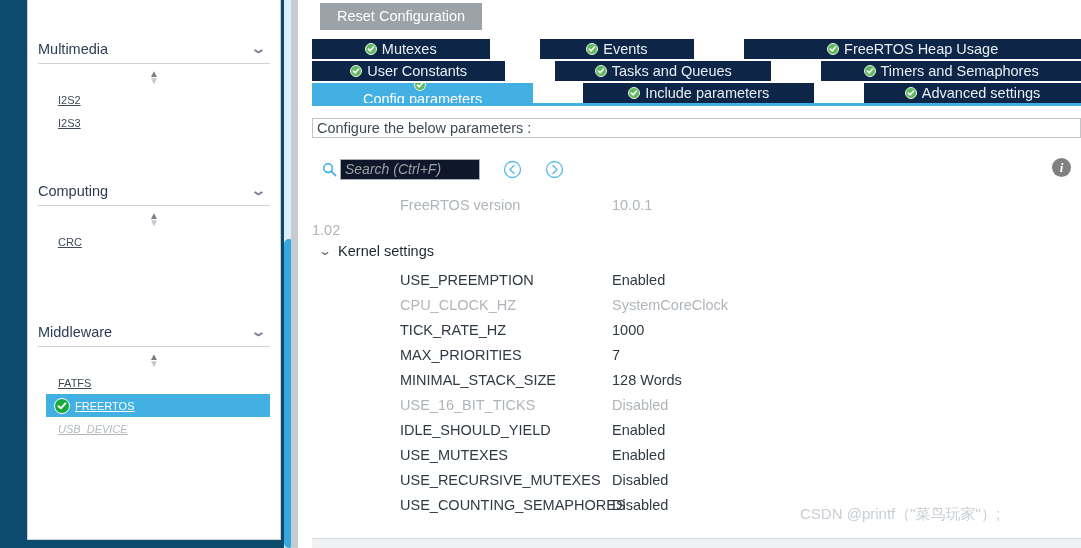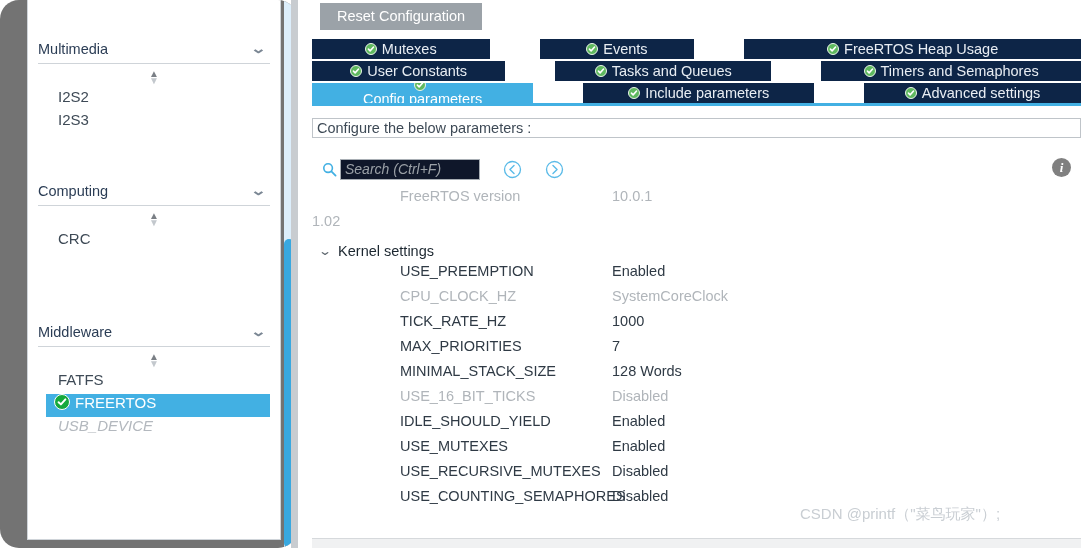--- a/index.html
+++ b/index.html
@@ -8,23 +8,22 @@
     font-family: "Liberation Sans", sans-serif;
     background: #ffffff;
     overflow: hidden;
   }
   #app { position: relative; width: 1081px; height: 548px; }
 
   
   #sidebar {
     position: absolute; left: 0; top: 0;
     width: 297px; height: 548px;
-    background: #737373;
+    background: #0c4a6e;
     overflow: hidden;
-    border-radius: 19px;
   }
   .side-inner {
     position: absolute; left: 27px; top: -8px;
     width: 254px;
     background: #fff;
     border: 1px solid #cfd4d9;
     border-top: none;
     height: 548px;
     padding: 0;
   }
@@ -44,22 +43,22 @@
     margin-top: 2px;
   }
   .sorter .sorter-glyph {
     display: inline-block; line-height: 7px; font-size: 10px;
     color: #8d949b; text-align: center;
   }
   .sorter .sorter-glyph span { display: block; }
   .sorter .sorter-glyph .up { color: #7a7f85; }
   .sorter .sorter-glyph .dn { color: #c3c8cd; }
   .item {
-    height: 23px; display: flex; align-items: flex-start;
-    padding-left: 30px; font-size: 15px; color: #3e4a56;
+    height: 23px; display: flex; align-items: center;
+    padding-left: 30px; font-size: 11px; color: #3e4a56; text-decoration: underline;
   }
   .item.selected {
     background: #42b0e3; color: #ffffff; padding-left: 8px;
     margin: 0 10px 0 18px;
   }
   .item.disabled { color: #b3b8be; font-style: italic; }
   .item .chk {
     width: 16px; height: 16px; border-radius: 50%;
     background: #16a93c; display: inline-flex;
     align-items: center; justify-content: center;
@@ -172,21 +171,21 @@
     background: #808080; color: #ffffff;
     font-size: 13px; font-weight: 700; font-style: italic;
     display: flex; align-items: center; justify-content: center;
     font-family: "Liberation Serif", serif;
     cursor: pointer;
   }
 
   
   .param-list { margin-top: 6px; position: relative; }
   .prow {
-    height: 25px; display: flex; align-items: flex-start;
+    height: 25px; display: flex; align-items: flex-end;
     font-size: 14.5px; color: #2f3a45;
   }
   .prow .pname { padding-left: 88px; width: 300px; }
   .prow .pval { width: 260px; }
   .prow.dim { color: #b0b5ba; }
   .grp {
     height: 25px; display: flex; align-items: center;
     font-size: 14.5px; color: #1c2730; font-weight: 400;
     padding-left: 8px;
   }

